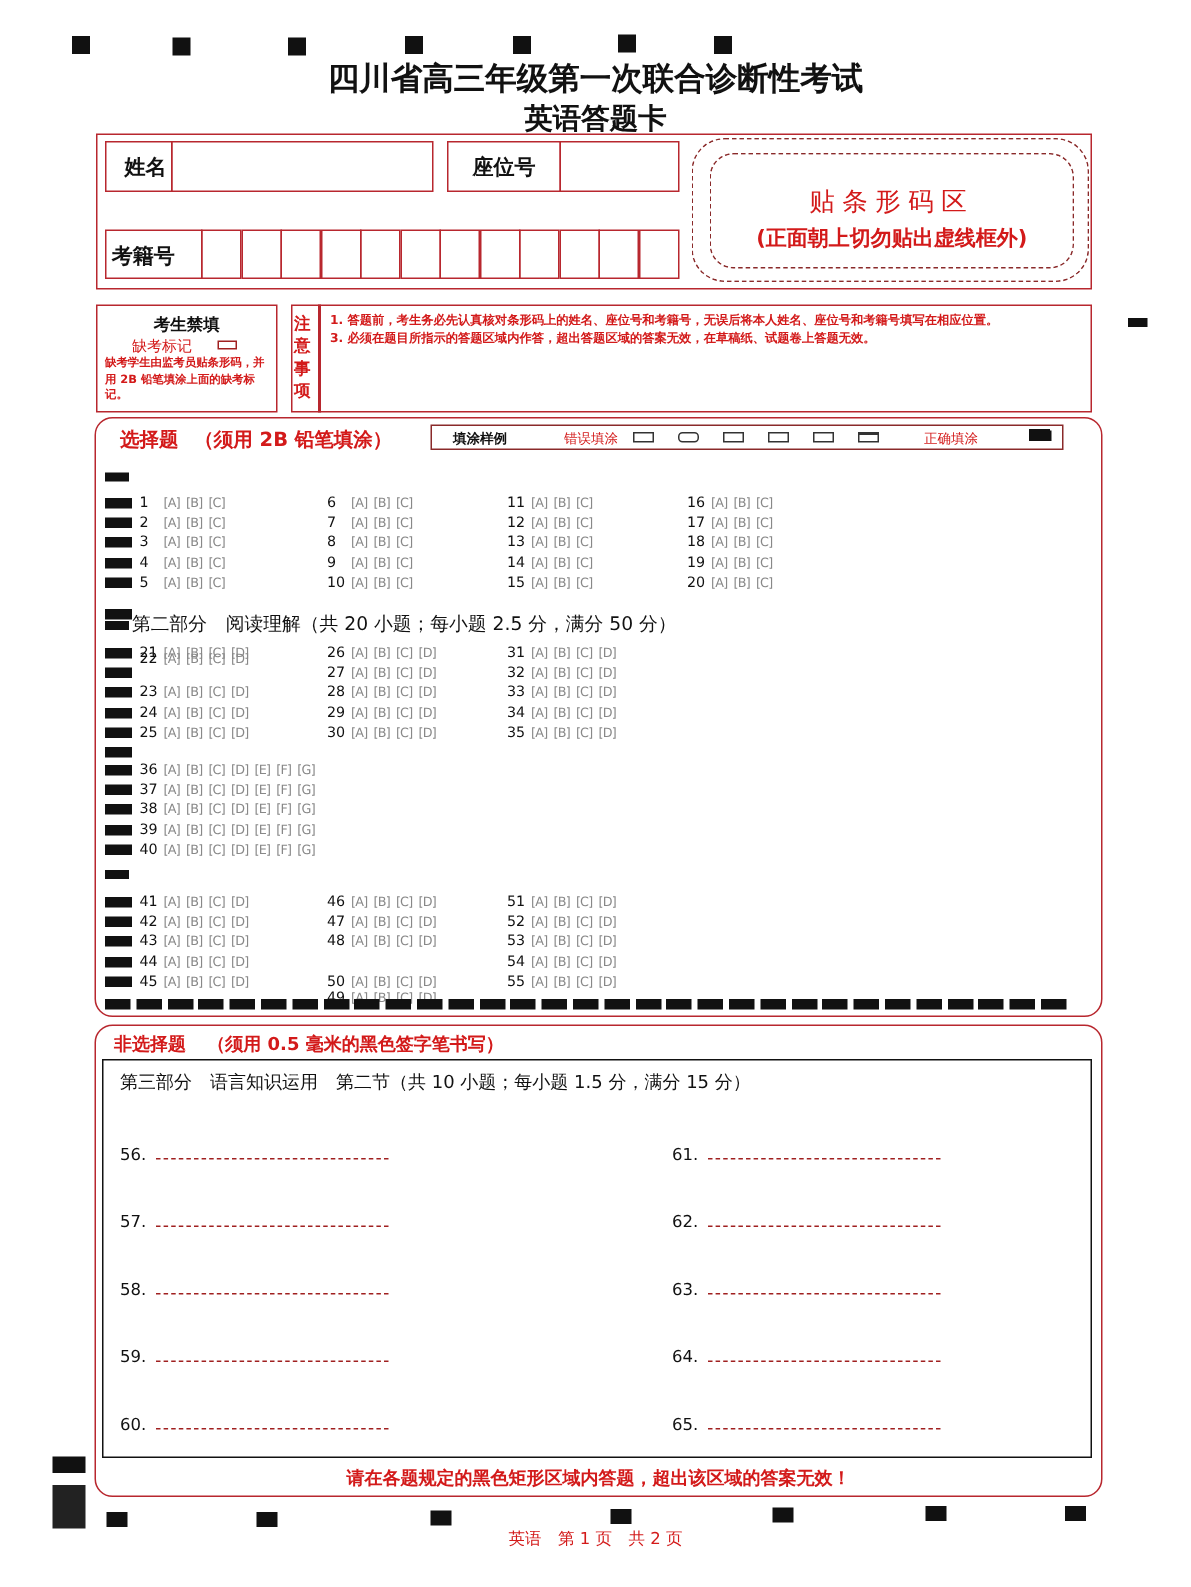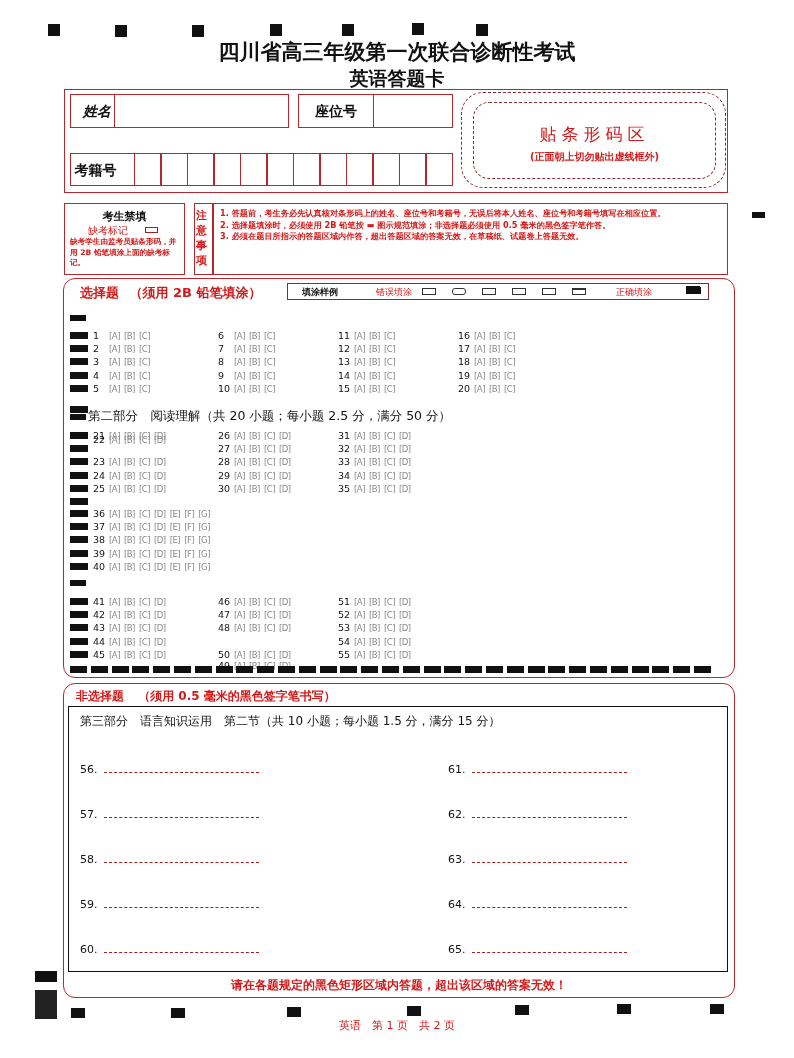--- a/index.html
+++ b/index.html
@@ -40,21 +40,21 @@
 <div class="mark" style="left:270px;top:24px;width:12px;height:12px;"></div>
 <div class="mark" style="left:342px;top:24px;width:12px;height:12px;"></div>
 <div class="mark" style="left:412px;top:23px;width:12px;height:12px;"></div>
 <div class="mark" style="left:476px;top:24px;width:12px;height:12px;"></div>
 
 <div class="title1">四川省高三年级第一次联合诊断性考试</div>
 <div class="title2">英语答题卡</div>
 
 <div class="frame" style="left:64px;top:89px;width:664px;height:104px;"></div>
 <div class="cell" style="left:70px;top:94px;width:45px;height:34px;"></div>
-<div class="lbl" style="left:70px;top:103px;width:54px;font-style:italic;">姓名</div>
+<div class="lbl" style="left:70px;top:103px;width:54px;">姓名</div>
 <div class="cell" style="left:114px;top:94px;width:175px;height:34px;"></div>
 <div class="cell" style="left:298px;top:94px;width:76px;height:34px;"></div>
 <div class="lbl" style="left:298px;top:103px;width:76px;">座位号</div>
 <div class="cell" style="left:373px;top:94px;width:80px;height:34px;"></div>
 <div class="cell" style="left:70px;top:153px;width:65px;height:33px;"></div>
 <div class="lbl" style="left:70px;top:162px;width:51px;">考籍号</div>
 <div id="exam-digits">
     <div class="cell" style="left: 134px; top: 153px; width: 27px; height: 33px;"></div>
     <div class="cell" style="left: 160.5px; top: 153px; width: 27px; height: 33px;"></div>
     <div class="cell" style="left: 187px; top: 153px; width: 27px; height: 33px;"></div>
@@ -65,34 +65,33 @@
     <div class="cell" style="left: 319.5px; top: 153px; width: 27px; height: 33px;"></div>
     <div class="cell" style="left: 346px; top: 153px; width: 27px; height: 33px;"></div>
     <div class="cell" style="left: 372.5px; top: 153px; width: 27px; height: 33px;"></div>
     <div class="cell" style="left: 399px; top: 153px; width: 27px; height: 33px;"></div>
     <div class="cell" style="left: 425.5px; top: 153px; width: 27px; height: 33px;"></div>
   </div>
 
 <div class="barcode-outer"></div>
 <div class="barcode-inner"></div>
 <div class="abs red" style="left:473px;top:123px;width:243px;text-align:center;font-size:17px;letter-spacing:5px;">贴条形码区</div>
-<div class="abs red" style="left:473px;top:150px;width:243px;text-align:center;font-size:10px;font-weight:bold;">(正面朝上切勿贴出虚线框外)</div>
+<div class="abs red" style="left:473px;top:150px;width:243px;text-align:center;font-size:14px;font-weight:bold;">(正面朝上切勿贴出虚线框外)</div>
 
 <div class="box" style="left:64px;top:203px;width:121px;height:72px;"></div>
 <div class="abs" style="left:64px;top:209px;width:121px;text-align:center;font-size:11px;font-weight:bold;">考生禁填</div>
 <div class="abs red" style="left:88px;top:224px;font-size:10px;">缺考标记</div>
 <div class="abs" style="left:145px;top:227px;width:13px;height:6px;border:1px solid #a02020;"></div>
 <div class="abs notice-small" style="left:70px;top:237px;width:112px;font-size:7.6px;line-height:10.5px;">缺考学生由监考员贴条形码，并用 2B 铅笔填涂上面的缺考标记。</div>
 
 <div class="box" style="left:194px;top:203px;width:534px;height:72px;"></div>
 <div class="abs" style="left:212px;top:203px;width:1.5px;height:72px;background:#b8272e;"></div>
 <div class="abs red" style="left:196px;top:208px;width:14px;font-size:11px;font-weight:bold;line-height:15px;">注意事项</div>
 <div class="abs notice-small" style="left:220px;top:208px;width:500px;">
   <div>1. 答题前，考生务必先认真核对条形码上的姓名、座位号和考籍号，无误后将本人姓名、座位号和考籍号填写在相应位置。</div>
-  <div>2. 选择题填涂时，必须使用 2B 铅笔按 ▬ 图示规范填涂；非选择题必须使用 0.5 毫米的黑色签字笔作答。</div>
   <div>3. 必须在题目所指示的答题区域内作答，超出答题区域的答案无效，在草稿纸、试题卷上答题无效。</div>
 </div>
 <div class="mark" style="left:752px;top:212px;width:13px;height:6px;"></div>
 
 <div class="section-frame" style="left:63px;top:278px;width:672px;height:400px;"></div>
 <div class="abs red" style="left:80px;top:284px;font-size:13px;font-weight:bold;">
   <span>选择题</span>
   <span style="margin-left:6px;">（须用 2B 铅笔填涂）</span>
 </div>
 <div class="legend-box">

